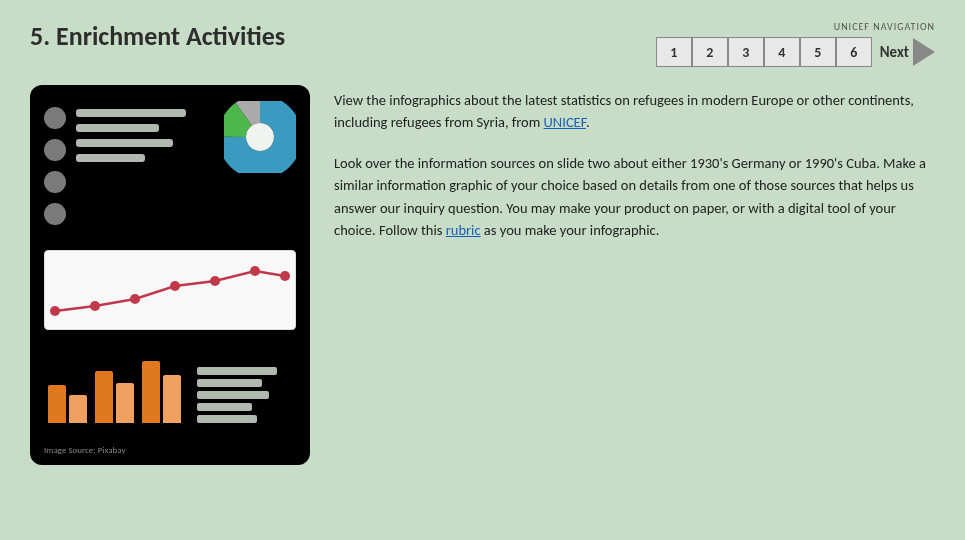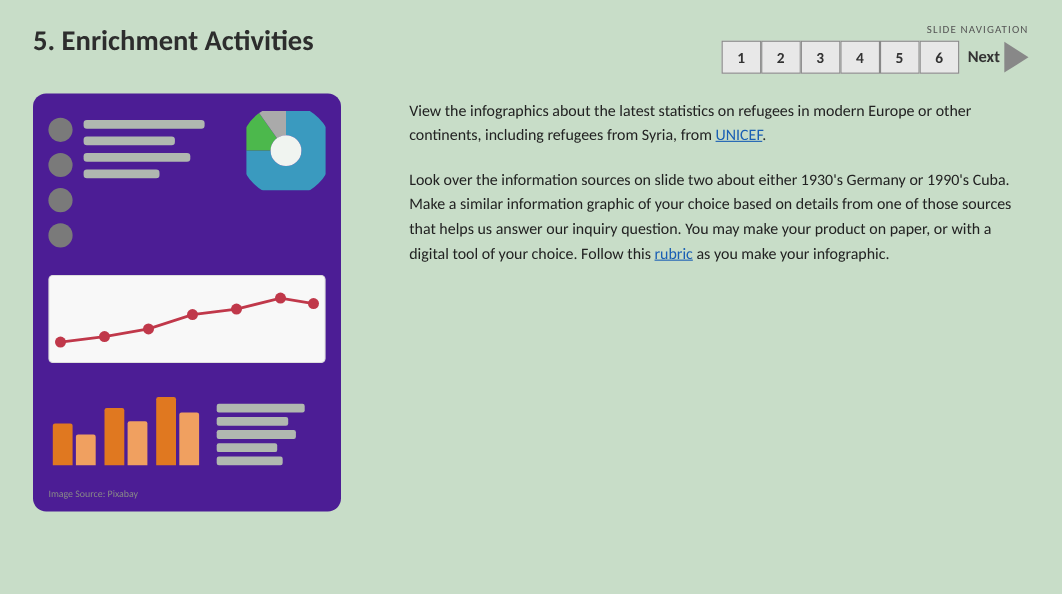--- a/index.html
+++ b/index.html
@@ -91,21 +91,21 @@
 
     .content-row {
       display: flex;
       flex: 1;
       gap: 24px;
       align-items: flex-start;
     }
 
     
     .infographic-card {
-      background: #4c1d95;
+      background: #000000;
       border-radius: 12px;
       width: 280px;
       min-width: 280px;
       height: 380px;
       padding: 16px 14px 10px 14px;
       display: flex;
       flex-direction: column;
       align-items: center;
       justify-content: space-between;
       position: relative;
@@ -223,40 +223,39 @@
       display: flex;
       flex-direction: column;
       gap: 18px;
       padding-top: 4px;
     }
 
     .paragraph {
       font-size: 14.5px;
       line-height: 1.55;
       color: #222;
-      margin-left: 38px;
     }
 
     .link {
       color: #1a5fb4;
       text-decoration: underline;
       cursor: pointer;
     }
   </style>
 </head>
 <body>
 
 <div class="main-container">
 
   <div class="header-row">
 
     <h1 class="page-title">5. Enrichment Activities</h1>
 
     <div class="slide-nav">
-      <div class="slide-nav-label">SLIDE NAVIGATION</div>
+      <div class="slide-nav-label">UNICEF NAVIGATION</div>
       <div class="slide-nav-buttons">
         <div class="nav-num">1</div>
         <div class="nav-num">2</div>
         <div class="nav-num">3</div>
         <div class="nav-num">4</div>
         <div class="nav-num">5</div>
         <div class="nav-num">6</div>
         <div class="nav-next">
           <span class="nav-next-label">Next</span>
           <div class="nav-arrow"></div>

